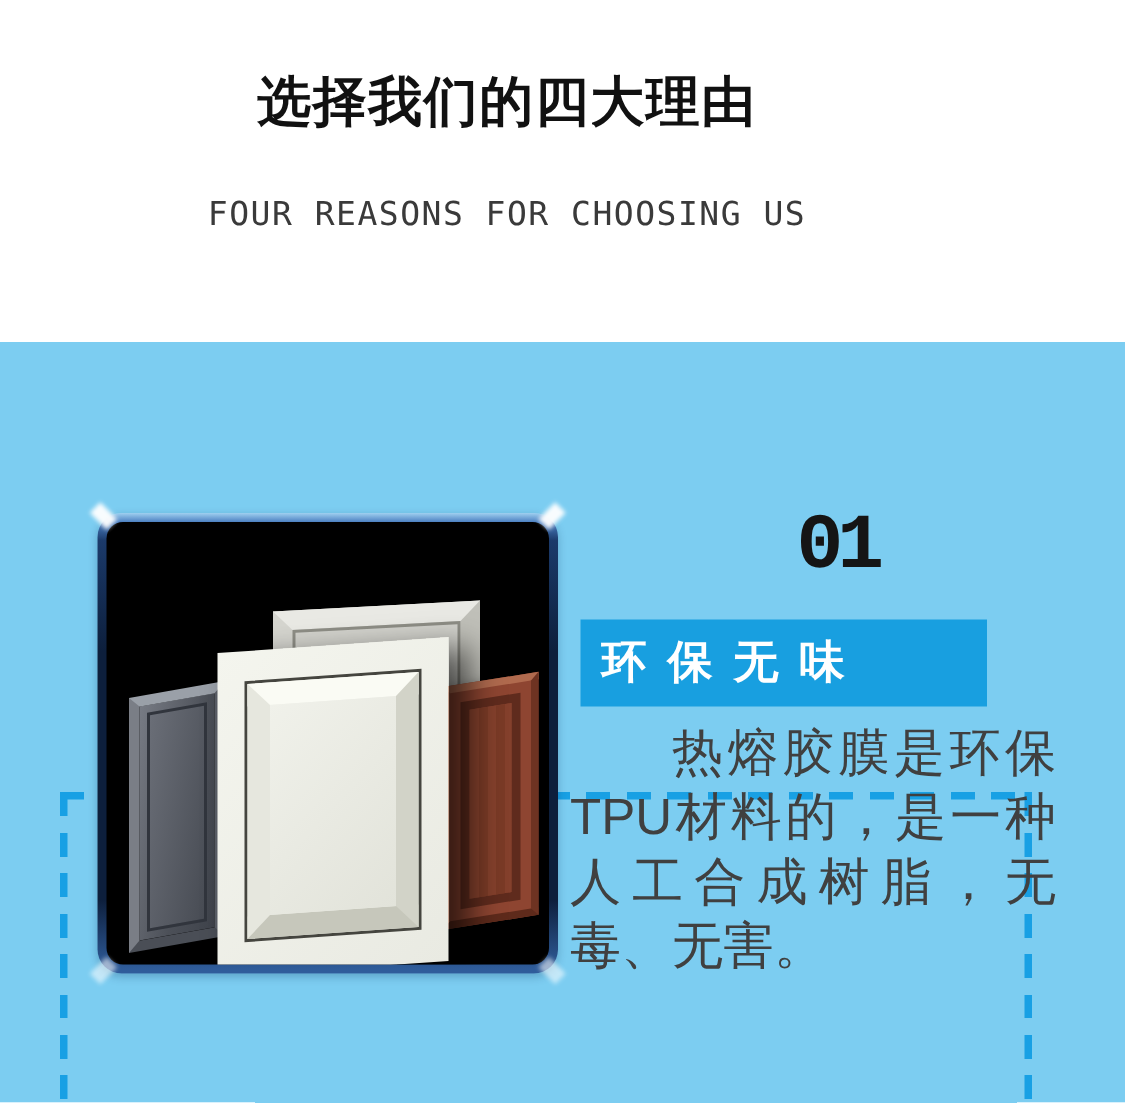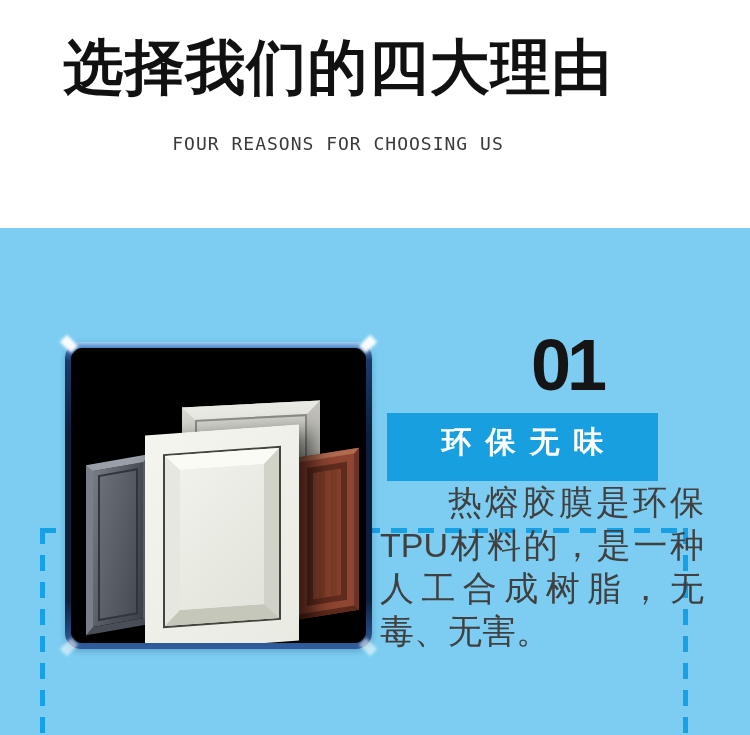--- a/index.html
+++ b/index.html
@@ -12,29 +12,29 @@
     --number-color:#151515;
   }
   *{margin:0;padding:0;box-sizing:border-box;}
   html,body{background:#ffffff;}
   .page{
     position:relative;width:750px;height:735px;overflow:hidden;
     background:#ffffff;font-family:"Liberation Sans",sans-serif;
   }
   .page-title{
     position:absolute;left:0;top:36px;width:676px;text-align:center;
-    font-size:60px;line-height:64px;color:var(--title-color);
+    font-size:36px;line-height:64px;color:var(--title-color);
     letter-spacing:1px;white-space:nowrap;
   }
   .title-regular{font-weight:600;}
   .title-bold{font-weight:900;}
   .page-subtitle{
     position:absolute;left:0;top:131px;width:676px;text-align:center;
     font-family:"DejaVu Sans Mono","Liberation Mono",monospace;
-    font-size:18px;line-height:26px;color:var(--subtitle-color);
+    font-size:22px;line-height:26px;color:var(--subtitle-color);
     letter-spacing:1px;white-space:nowrap;
   }
   
   .feature-section{
     position:absolute;left:0;top:228px;width:750px;height:507px;
     background:var(--section-background);
   }
   
   .dash-box{position:absolute;left:40px;top:300px;width:648px;height:387px;}
   .dash-h{position:absolute;left:0;width:648px;height:5px;
@@ -93,29 +93,29 @@
     background:linear-gradient(135deg,#f4f5ee,#e9eae2);
     box-shadow:14px 8px 22px rgba(0,0,0,.65);
   }
   .df-line{position:absolute;inset:20px 18px 22px 18px;border:2px solid #45453f;}
   .df-slope{position:absolute;inset:0;border:15px solid;
     border-color:#fafbf4 #d2d3c8 #c6c7bb #e6e7de;}
   .df-panel{position:absolute;inset:0;background:linear-gradient(135deg,#f0f1ea,#e2e3da);}
   
   .reason-number{
     position:absolute;left:531px;top:327px;
-    font-family:Liberation Sans, sans-serif;
-    font-weight:bold;font-size:72px;line-height:76px;letter-spacing:-4px;
+    font-family:Liberation Mono, monospace;
+    font-weight:bold;font-size:52px;line-height:76px;letter-spacing:-4px;
     color:var(--number-color);
   }
   .reason-badge{
-    position:absolute;left:387px;top:413px;width:271px;height:68px;
+    position:absolute;left:387px;top:413px;width:271px;height:58px;
     background:var(--badge-background);
     color:#ffffff;font-weight:800;font-size:30px;line-height:58px;
-    text-align:center;letter-spacing:14px;text-indent:14px;white-space:nowrap;
+    text-align:left;letter-spacing:14px;text-indent:14px;white-space:nowrap;
   }
   .reason-description{
     position:absolute;left:380px;top:481px;width:324px;
     font-size:34px;line-height:43px;color:var(--body-text);
     text-indent:2em;text-align:justify;
   }
 </style>
 </head>
 <body>
 

